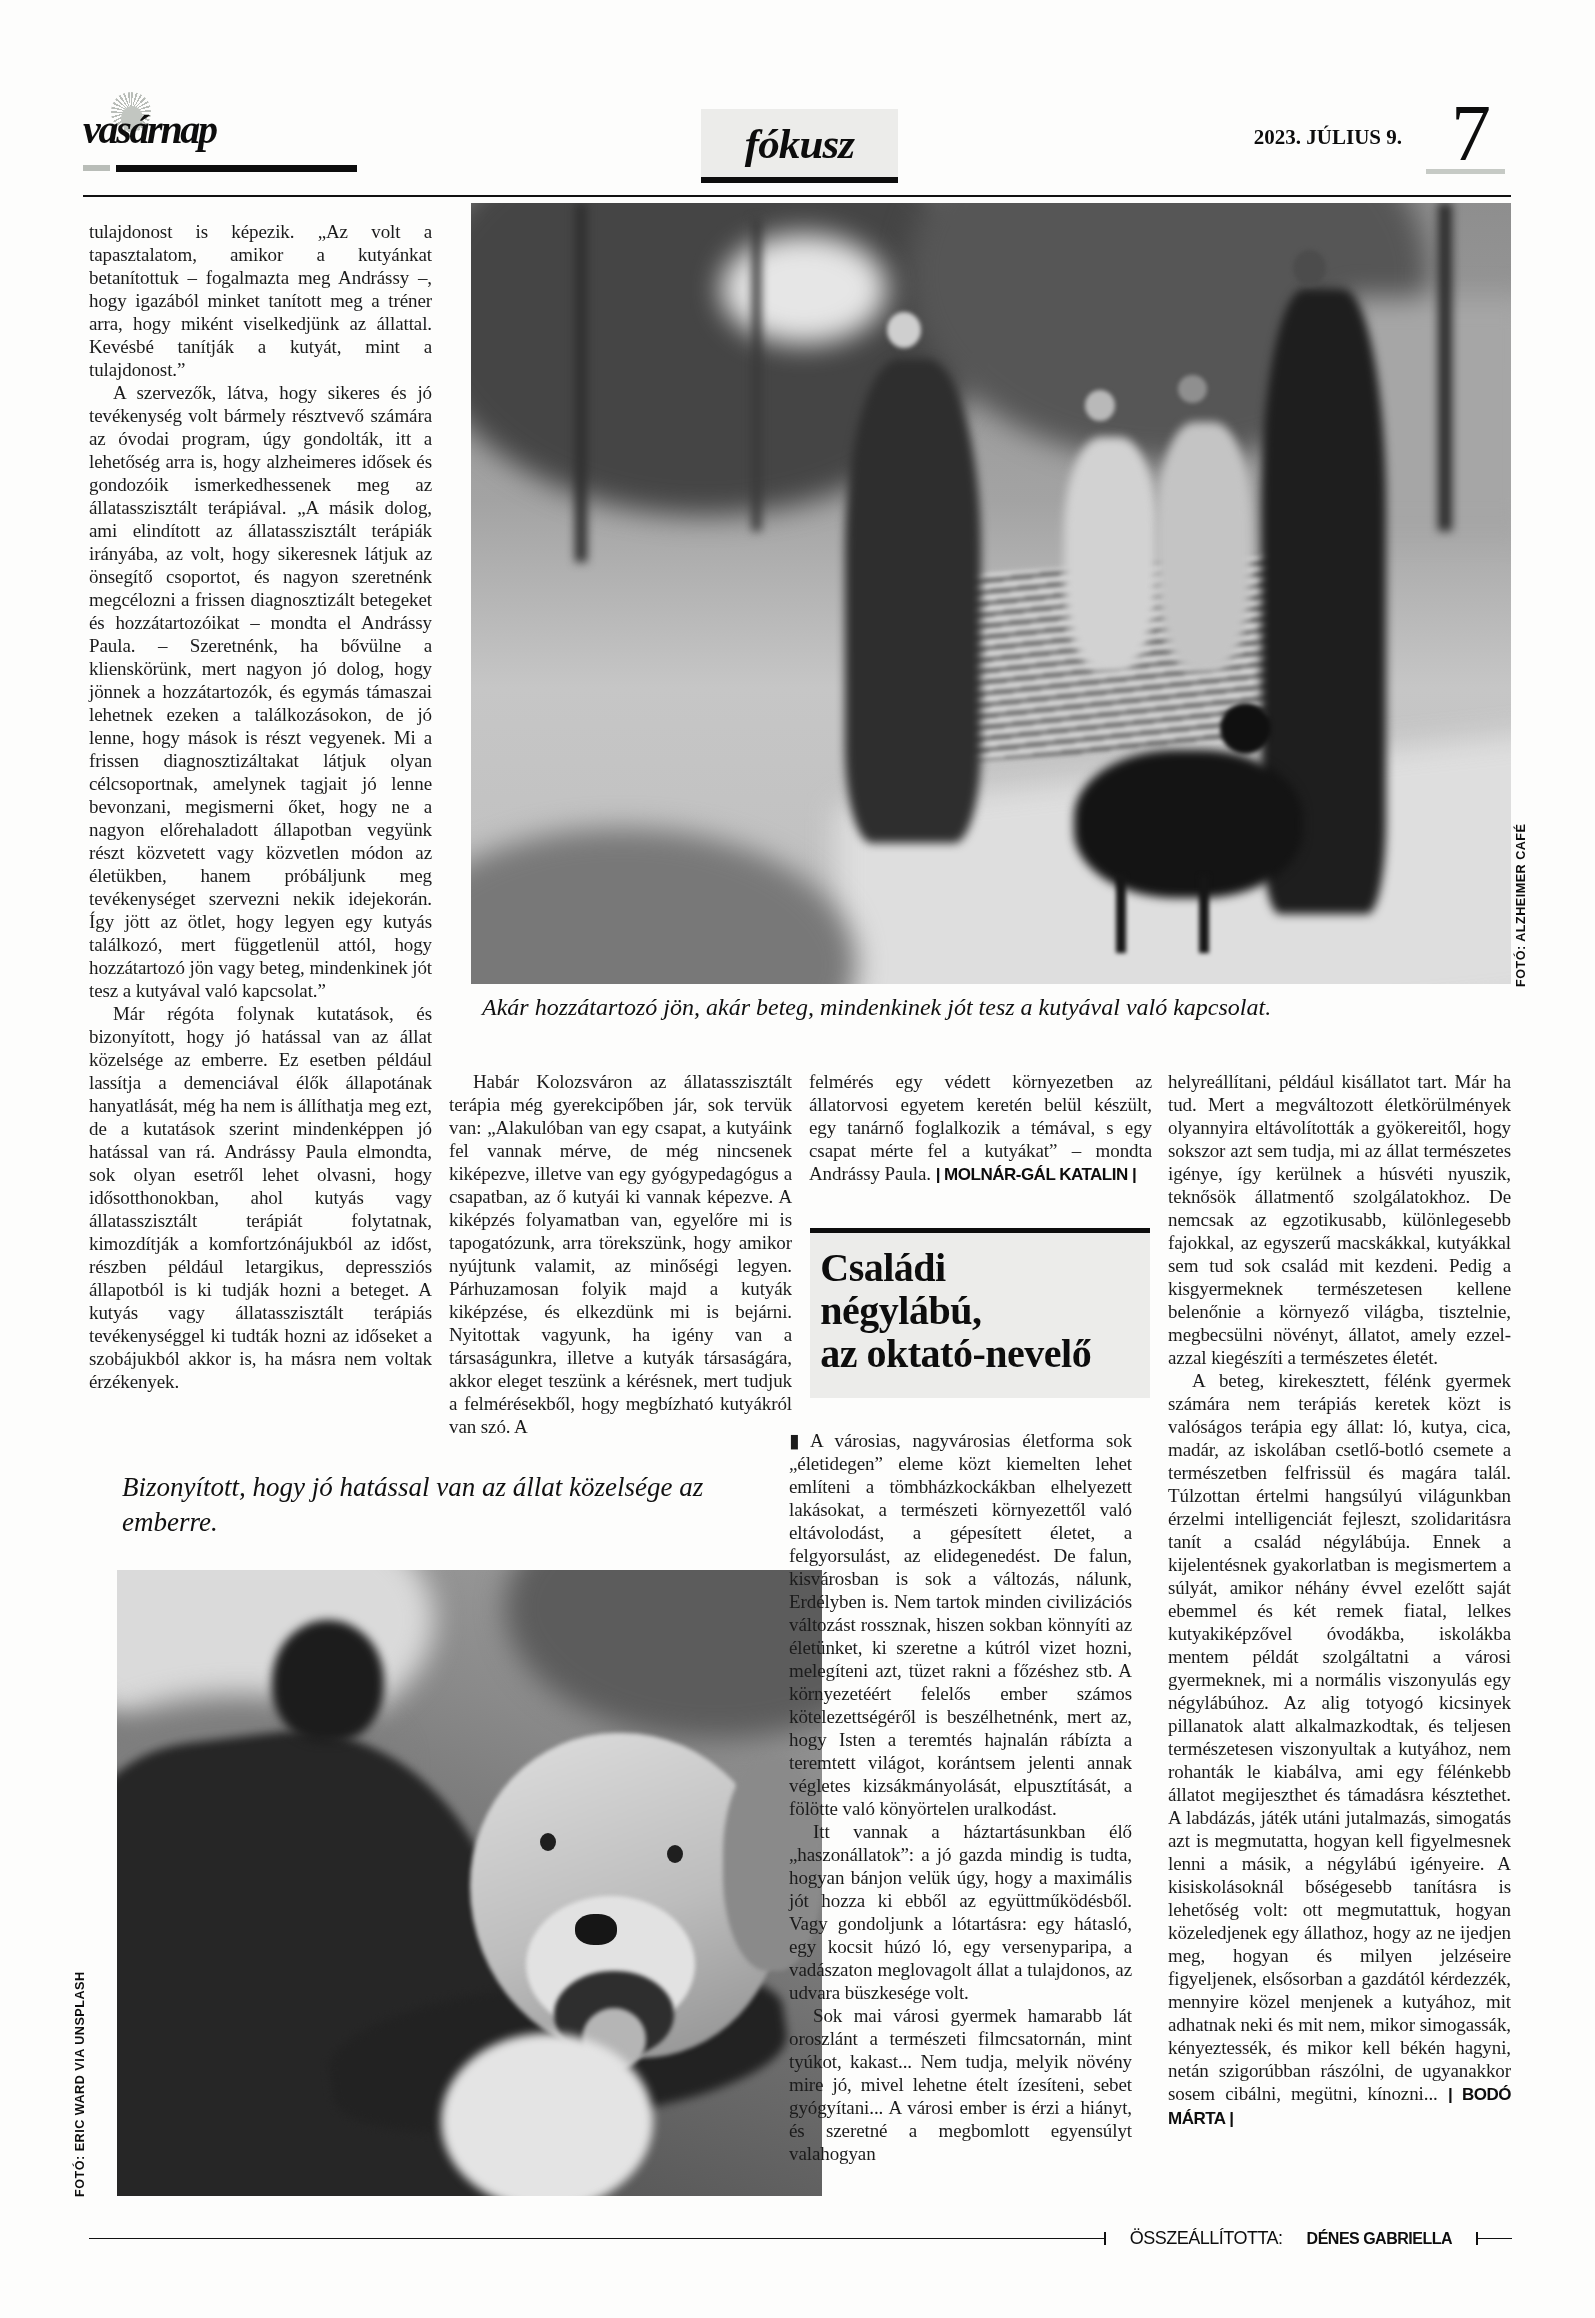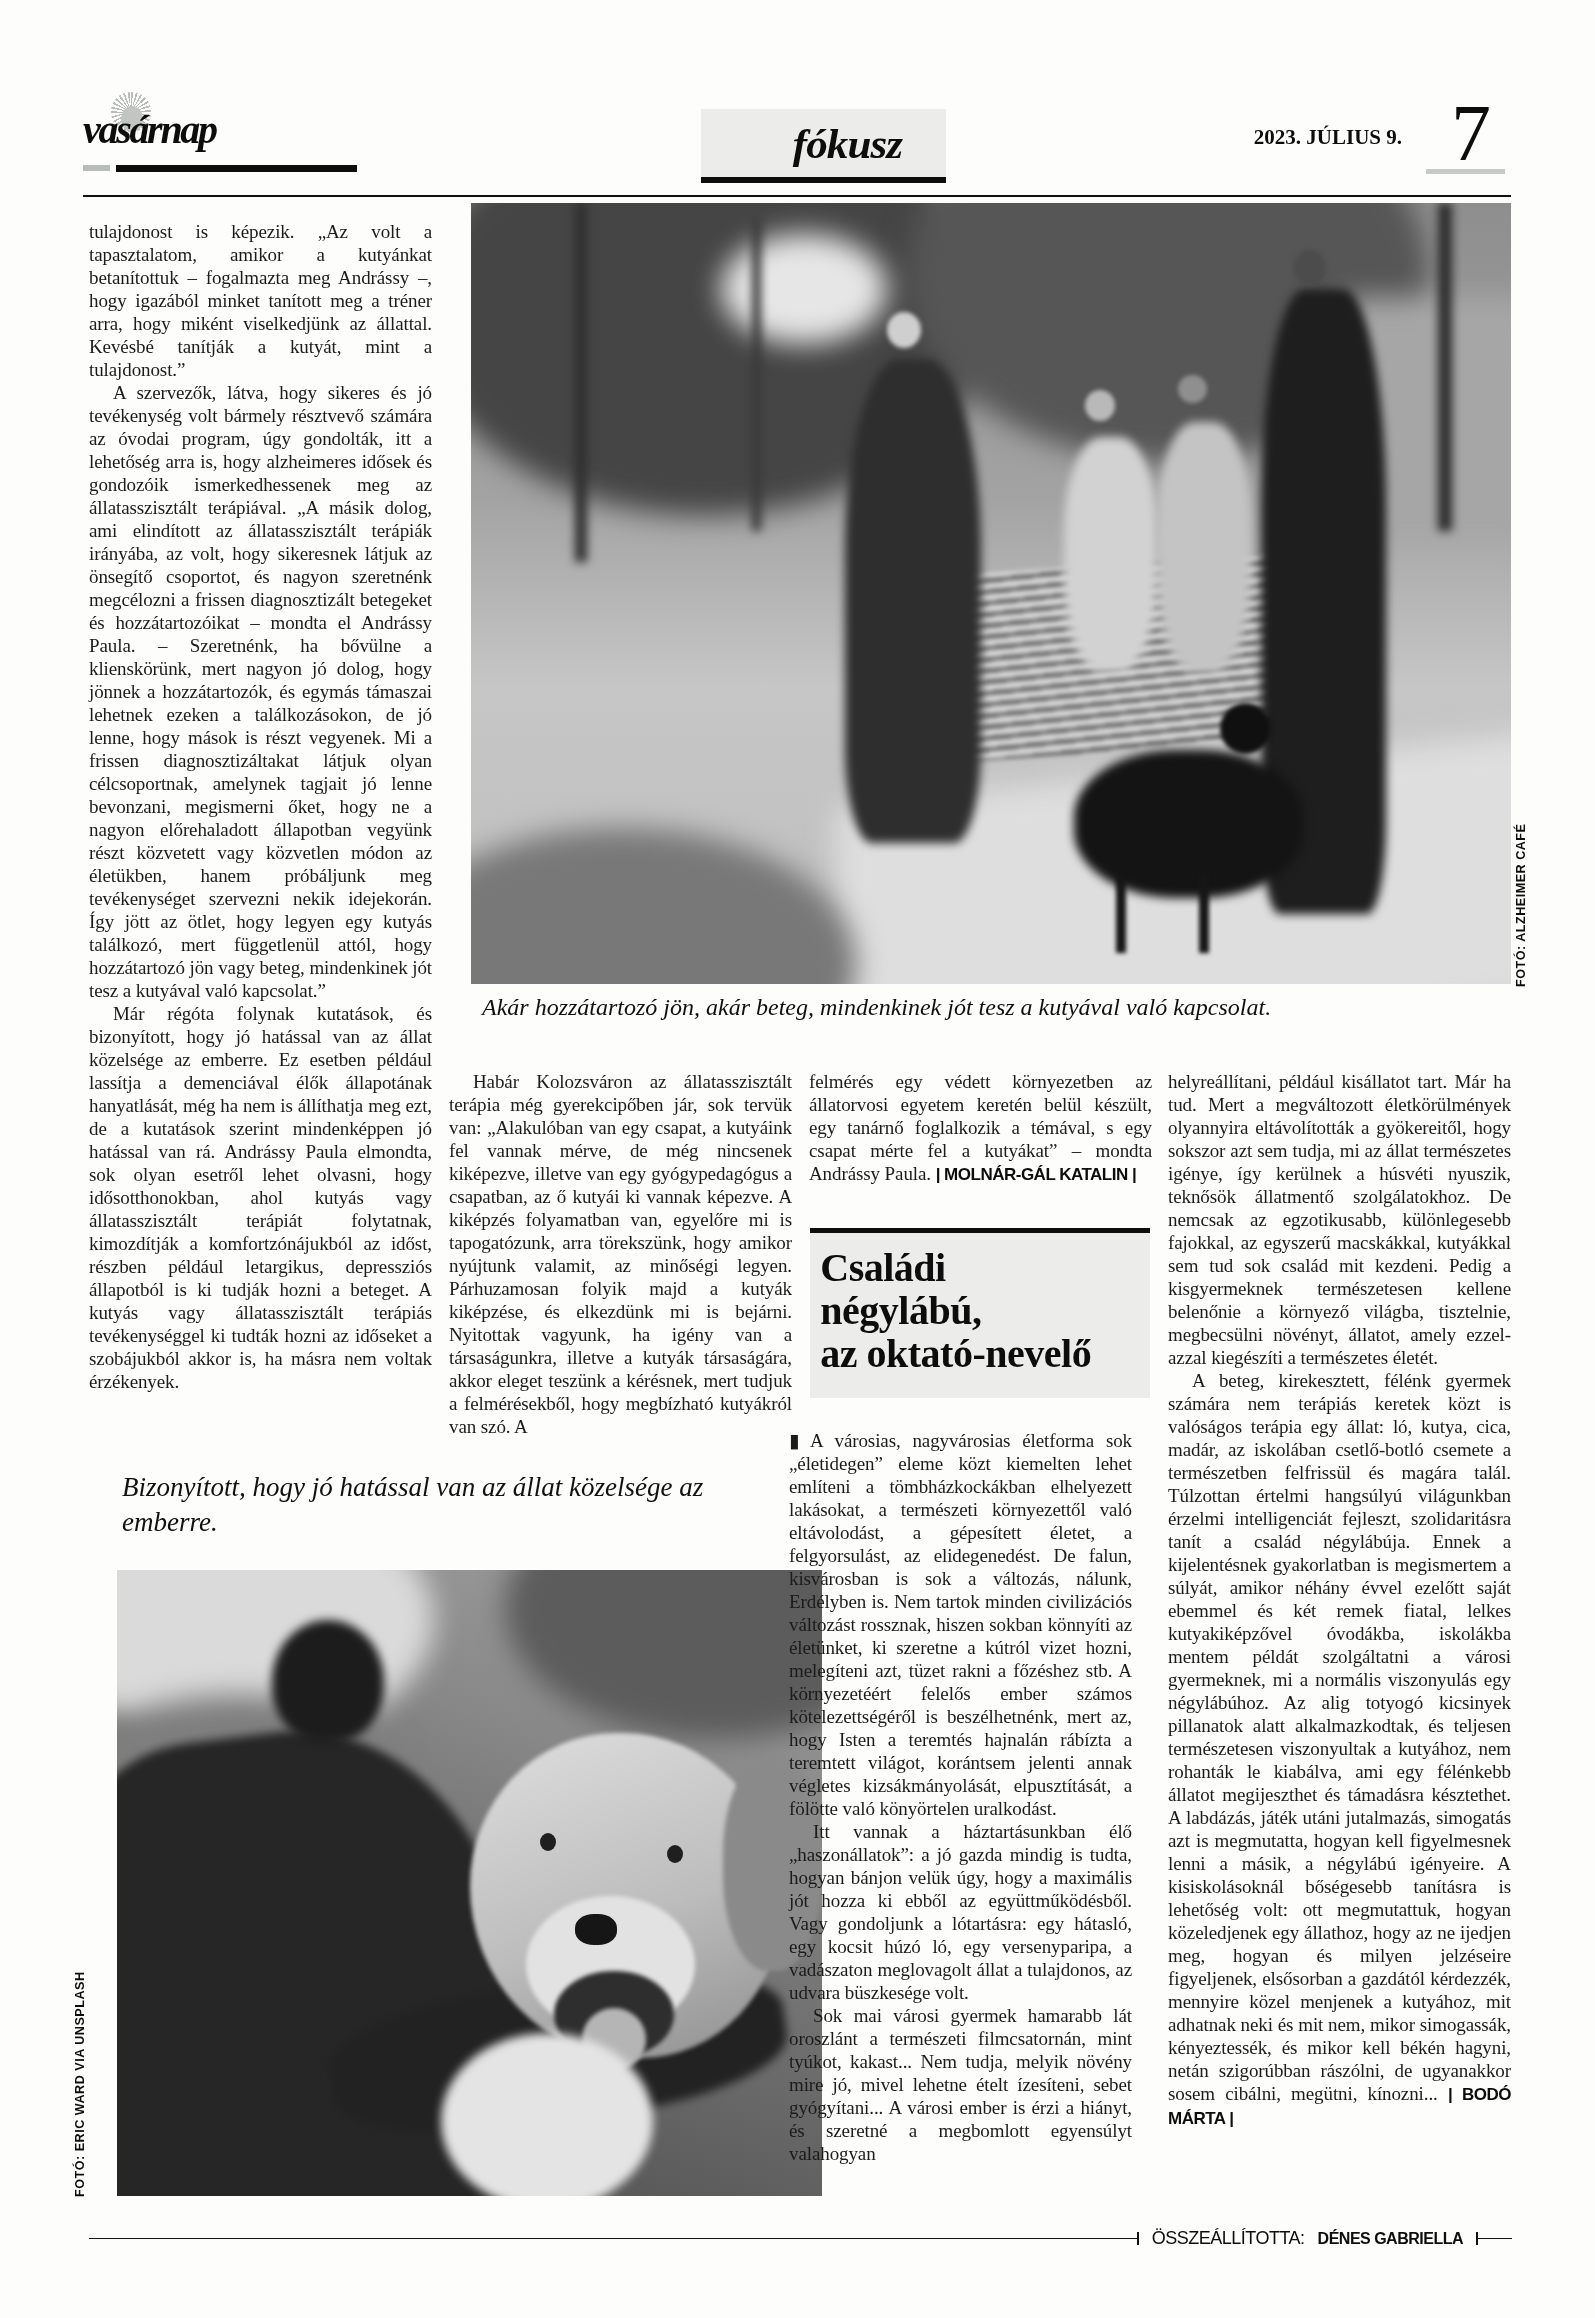--- a/index.html
+++ b/index.html
@@ -11,21 +11,21 @@
   .logo{left:83px;top:92px;width:327px;height:79px;font-style:italic;font-weight:700;
         font-size:40px;letter-spacing:-2.3px;line-height:75px;color:#0d0d0d;z-index:3;}
   .sunburst{left:111px;top:92px;width:40px;height:40px;border-radius:50%;z-index:1;
         background:repeating-conic-gradient(#b9bdb8 0deg 6deg,rgba(255,255,255,0) 6deg 14deg);}
   .sunburst-core{left:121px;top:106px;width:21.5px;height:26px;border-radius:50%;background:#c2c6c1;z-index:2;}
   .logo-underline-gray{left:83px;top:165px;width:27px;height:6px;background:#b9bdb8;}
   .logo-underline-black{left:116px;top:165px;width:241px;height:7px;background:#0d0d0d;}
   .header-rule{left:83px;top:195px;width:1428px;height:2.3px;background:#111;}
 
   .fokusz-box{left:701px;top:109px;width:197px;height:68px;background:#ececea;
-        border-bottom:6.5px solid #0d0d0d;display:flex;align-items:center;justify-content:center;padding-left:48px;}
+        border-bottom:6.5px solid #0d0d0d;display:flex;align-items:center;justify-content:center;}
   .fokusz-box span{font-style:italic;font-weight:700;font-size:43px;letter-spacing:-0.9px;color:#0d0d0d;}
 
   .issue-date{left:1196px;top:125px;width:206px;text-align:right;font-weight:700;font-size:21px;
         letter-spacing:0px;color:#0d0d0d;}
   .page-number{left:1429px;top:93px;width:84px;text-align:center;font-size:80px;line-height:80px;
         font-weight:400;color:#0d0d0d;}
   .page-number-dash{left:1426px;top:169px;width:79px;height:5.1px;background:#c6cac5;}
 
   
   .photo{overflow:hidden;background:#9a9a9a;}
@@ -58,21 +58,21 @@
   
   .pull-quote{left:122px;top:1470px;width:682px;font-style:italic;font-size:27px;line-height:35px;color:#111;}
 
   
   .headline-rule{left:810px;top:1228px;width:340px;height:4.7px;background:#0d0d0d;}
   .headline-box{left:810px;top:1233px;width:340px;height:165px;background:#ececea;}
   .headline{position:absolute;left:10.3px;top:13px;font-weight:700;font-size:40px;line-height:43px;
      letter-spacing:-0.5px;color:#0d0d0d;}
 
   
-  .footer{left:89px;top:2228px;width:1423px;display:flex;align-items:center;gap:13px;
+  .footer{left:89px;top:2228px;width:1423px;display:flex;align-items:center;gap:24px;
      font-family:"Liberation Sans","DejaVu Sans",sans-serif;font-size:18px;letter-spacing:-0.5px;color:#0d0d0d;}
   .footer .line-l{flex:1;height:0;border-top:1.9px solid #111;position:relative;}
   .footer .line-l::after{content:"";position:absolute;right:0;top:-7px;width:1.9px;height:13px;background:#111;}
   .footer .line-r{width:36px;height:0;border-top:1.9px solid #111;position:relative;}
   .footer .line-r::before{content:"";position:absolute;left:0;top:-7px;width:1.9px;height:13px;background:#111;}
   .footer b{font-weight:700;font-size:16px;}
 
   
   .bl{filter:blur(14px);} .bl2{filter:blur(4.7px);} .bl3{filter:blur(1.9px);}
 </style>

